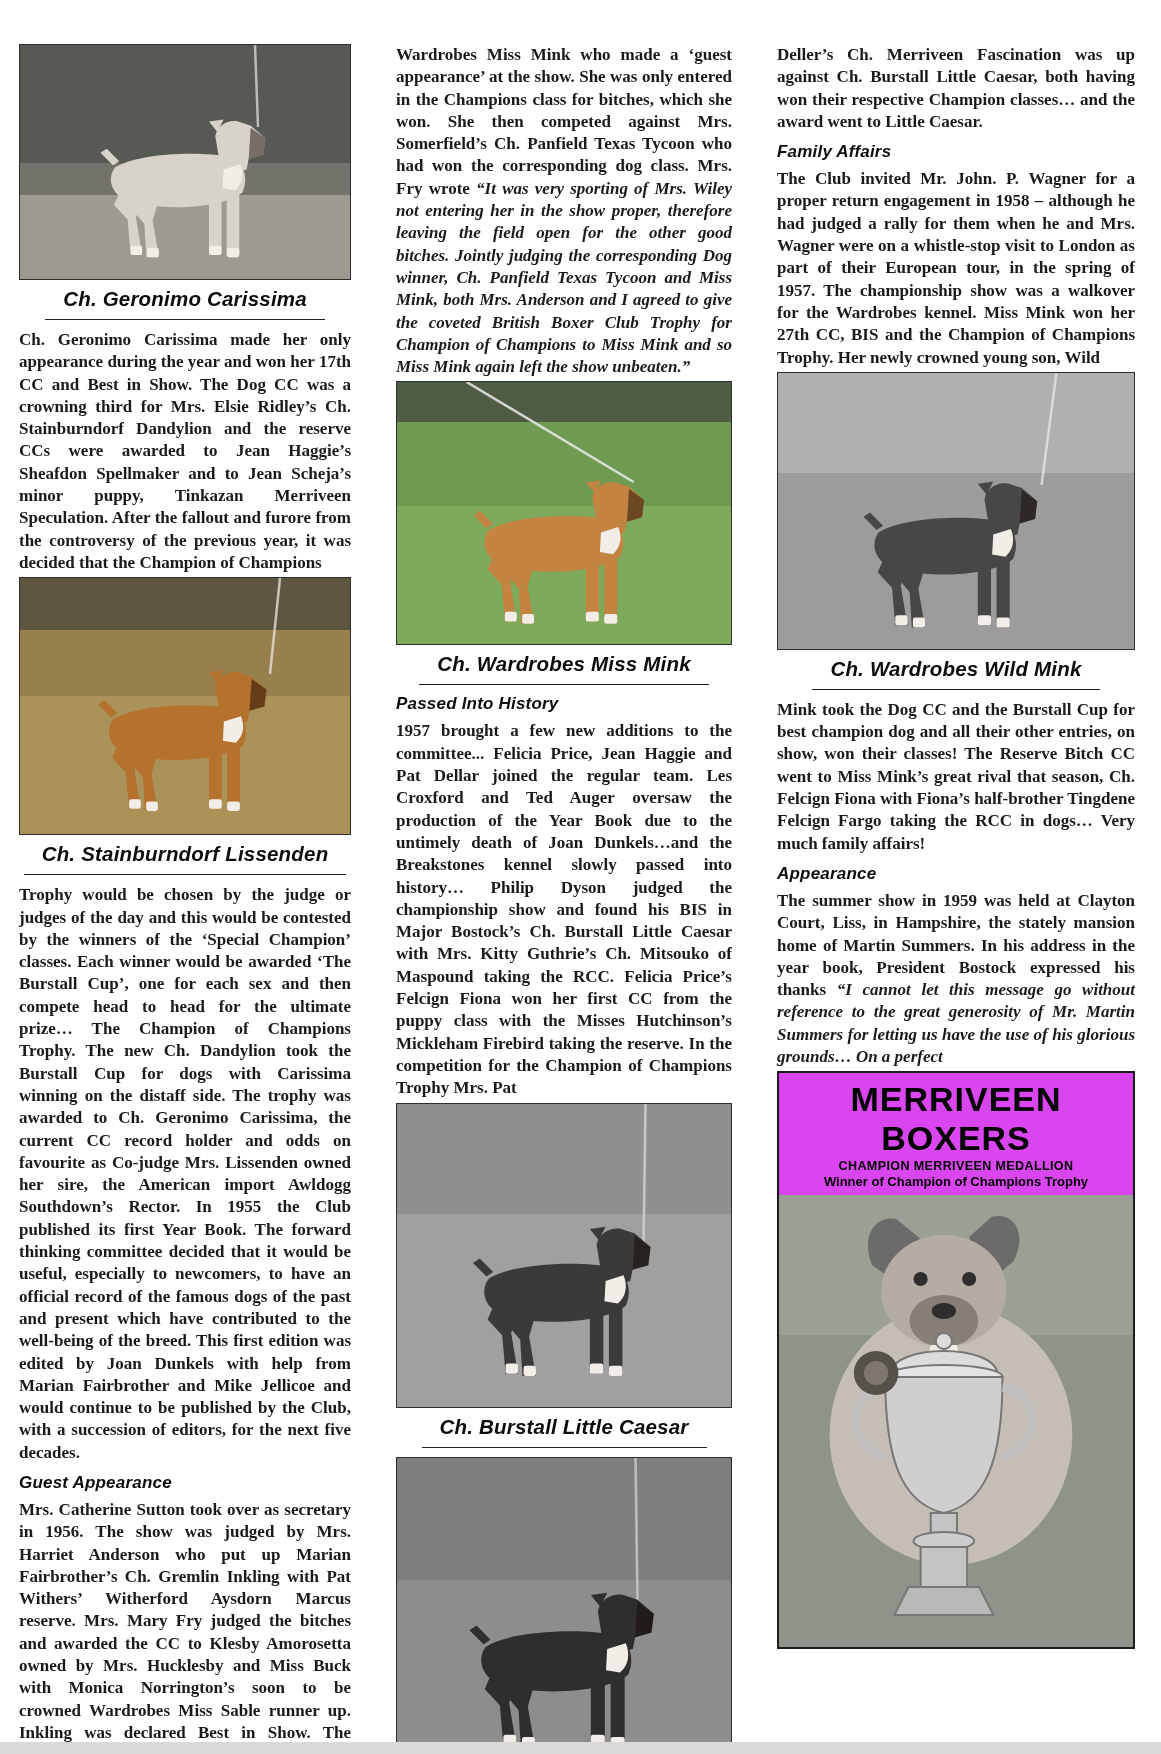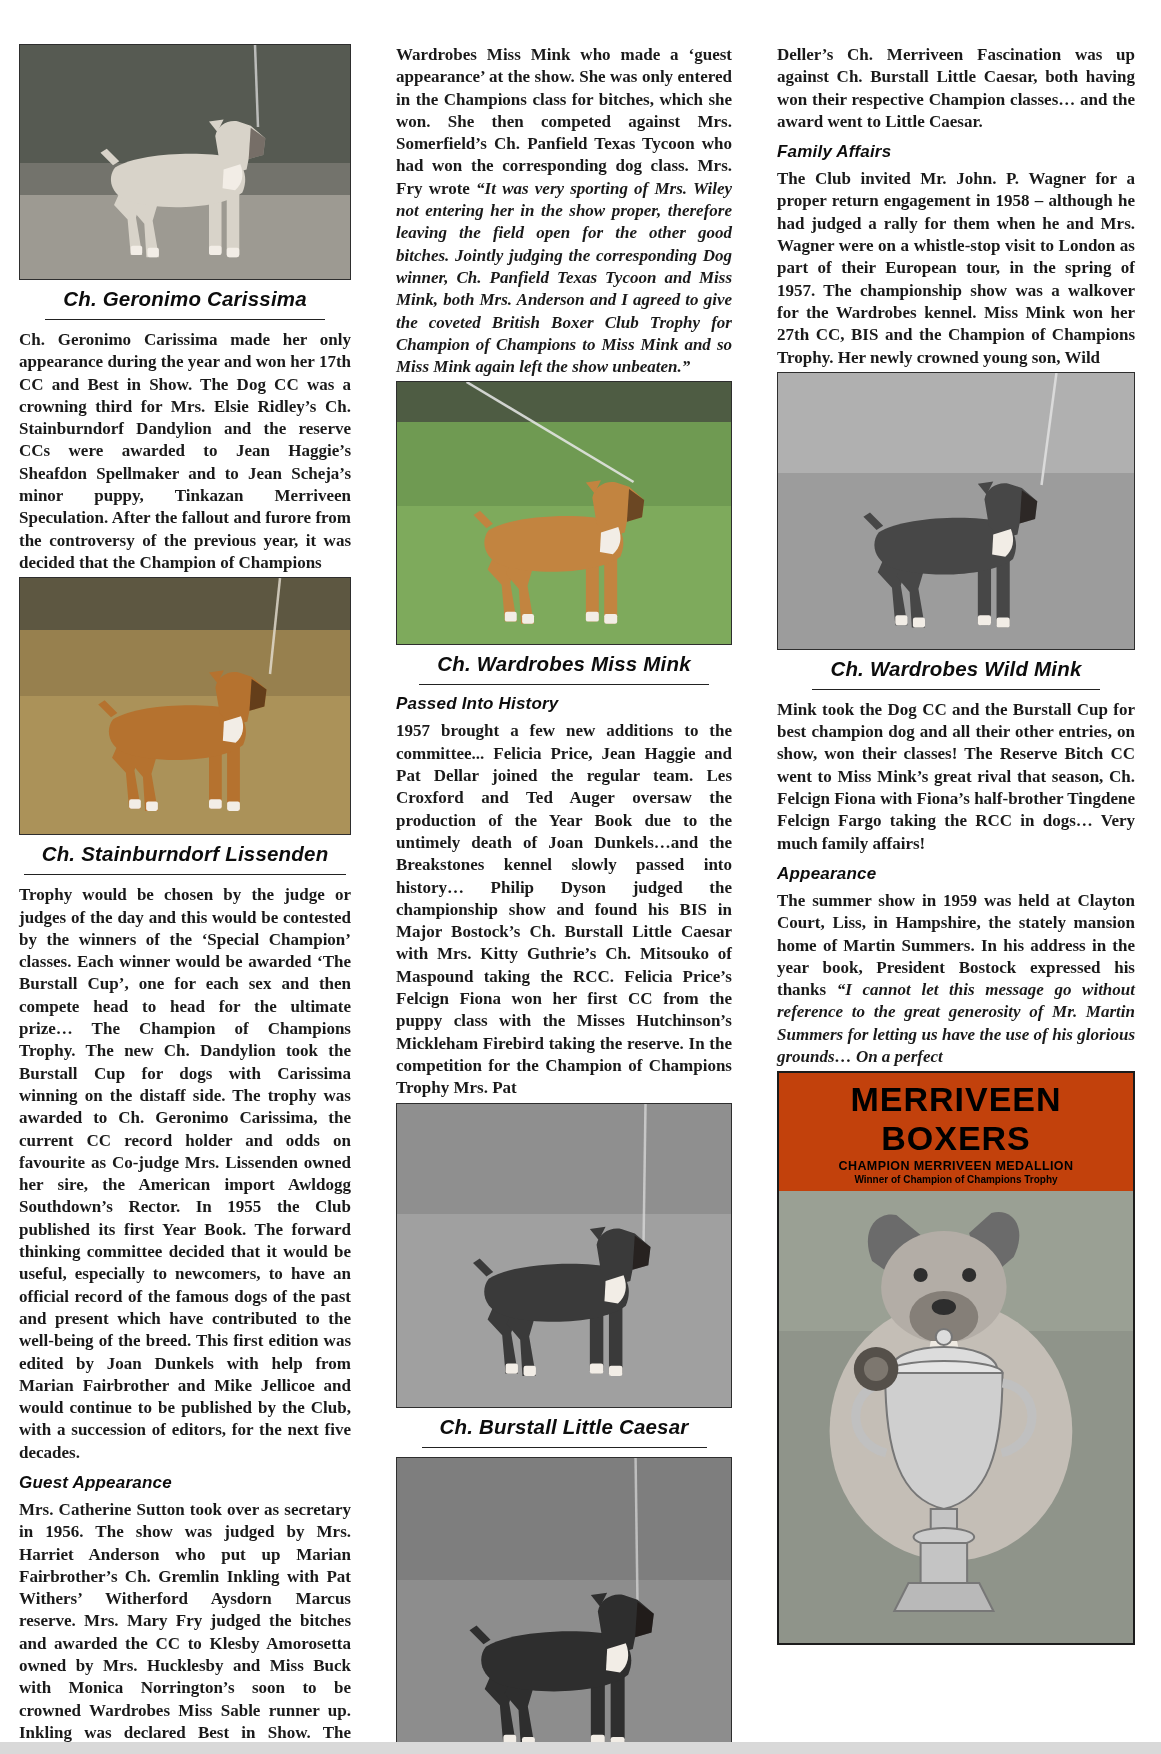--- a/index.html
+++ b/index.html
@@ -20,27 +20,27 @@
   .ph-col2-b{height:303px;margin-top:6px;}
   .ph-col2-c{height:320px;margin-top:6px;}
   .ph-col3-a{height:276px;margin-top:8px;}
   .capwrap{text-align:center;margin:7px 0 9px 0;}
   .capline{display:inline-block;font-family:"Liberation Sans",sans-serif;font-weight:700;
            font-style:italic;font-size:20.5px;color:#0d0d0d;border-bottom:1.6px solid #222;
            padding:0 18px 8px 18px;letter-spacing:.2px;}
   .graybar{height:18px;background:#dcdcdc;margin-top:10px;}
   .bottom-bar{position:absolute;left:0;bottom:0;width:100%;height:12px;background:#d9d9d9;}
   
-  .ad{border:2px solid #1c1c1c;background:#c2410c;}
+  .ad{border:2px solid #1c1c1c;background:#d946ef;}
   .ad-title{font-family:"Liberation Sans",sans-serif;font-weight:700;font-size:34px;
             text-align:center;letter-spacing:1px;margin:7px 4px 1px 4px;color:#000;}
   .ad-sub1{text-align:center;font-family:"Liberation Sans",sans-serif;font-weight:700;
            font-size:12.5px;letter-spacing:.4px;margin:0;color:#000;}
   .ad-sub2{text-align:center;font-family:"Liberation Sans",sans-serif;font-weight:700;
-           font-size:10px;margin:1px 0 6px 0;color:#000;}
+           font-size:13px;margin:1px 0 6px 0;color:#000;}
   .ad-photo{height:452px;}
   .ad-photo svg{display:block;width:100%;height:100%;}
   .ad-cap{background:#d2d2d2;padding:8px 10px 10px 10px;font-size:11.4px;line-height:14.5px;
           text-align:justify;color:#151515;font-family:"Liberation Serif",serif;}
 </style>
 </head>
 <body>
 
 <svg width="0" height="0" style="position:absolute" aria-hidden="true">
   <defs>

